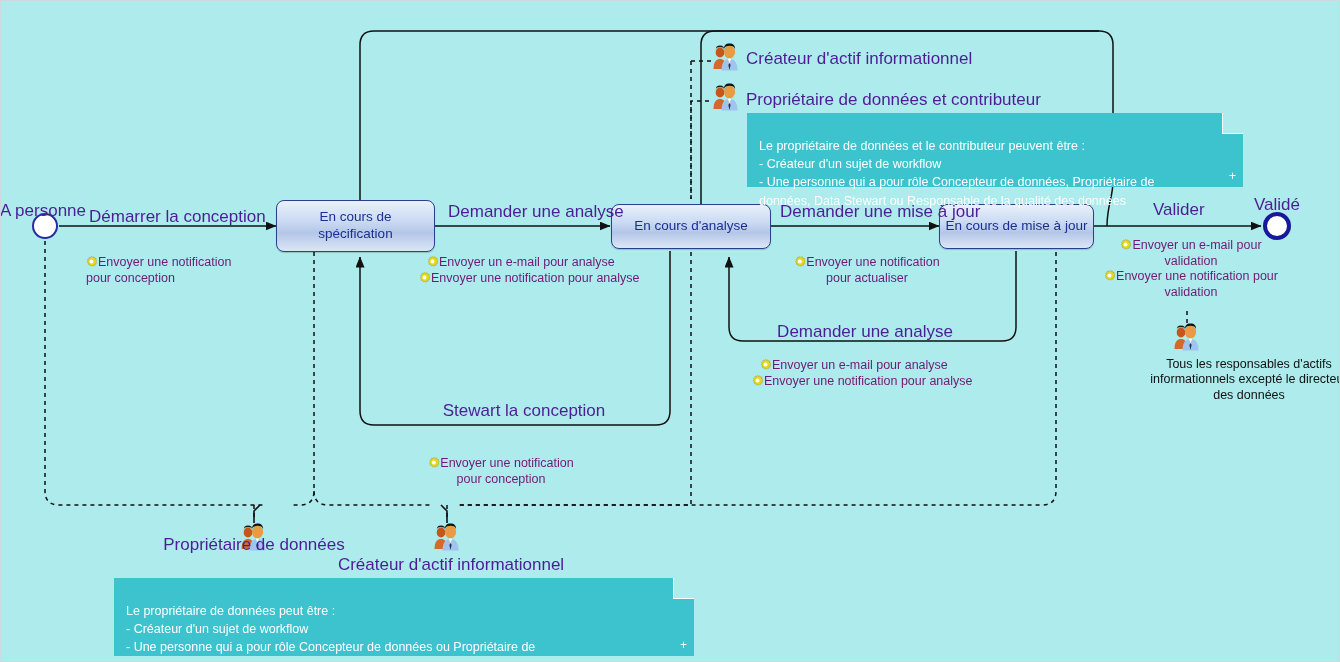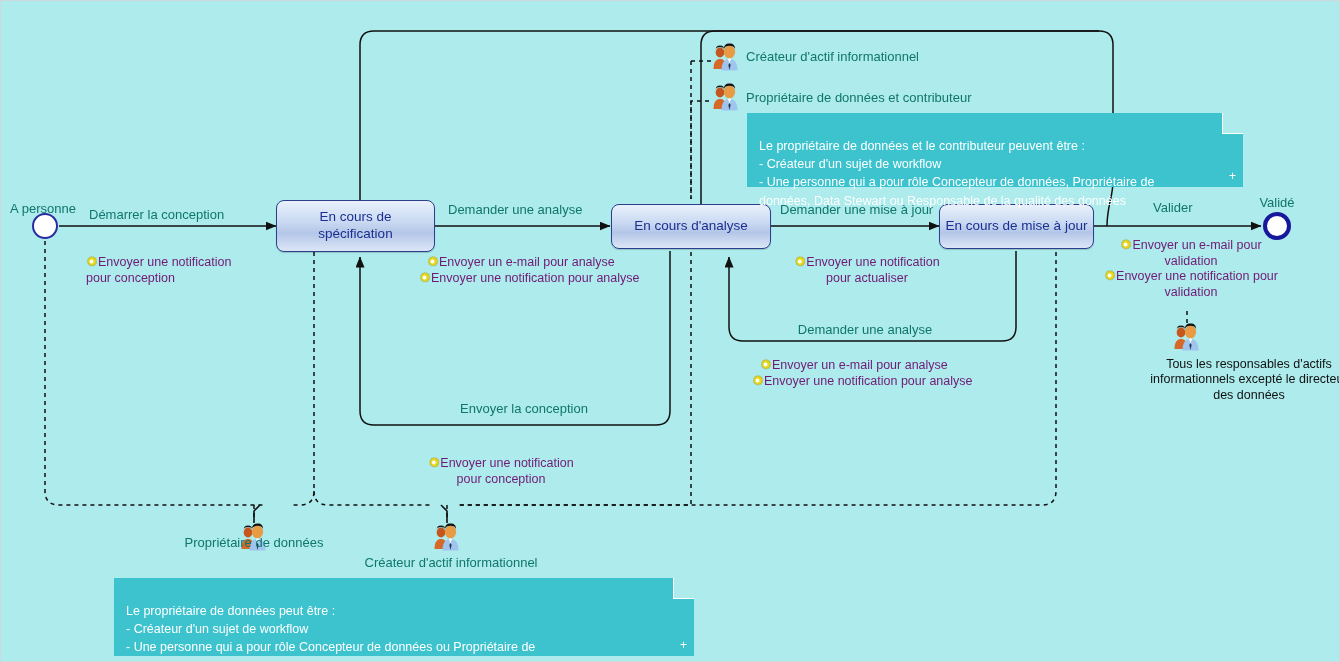--- a/index.html
+++ b/index.html
@@ -48,22 +48,22 @@
     box-sizing: border-box;
     border-radius: 50%;
     background: #ffffff;
   }
   .node-circle.start { border: 2px solid #2b2ba0; }
   .node-circle.end   { border: 4px solid #18189c; }
 
   
   .lbl {
     position: absolute;
-    font-size: 13px;
-    color: #0f766e;
+    font-size: 17px;
+    color: #4c1d95;
     line-height: 1.22;
     white-space: nowrap;
   }
   .lbl.c  { text-align: center; transform: translateX(-50%); }
   .lbl.l  { text-align: left; }
 
   
   .actions {
     position: absolute;
     font-size: 12.5px;
@@ -206,21 +206,21 @@
   <div class="lbl l" style="left:88px; top:206px;">Démarrer la conception</div>
 
   <div class="lbl l" style="left:447px; top:201px;">Demander une analyse</div>
 
   <div class="lbl l" style="left:779px; top:201px;">Demander une mise à jour</div>
 
   <div class="lbl l" style="left:1152px; top:199px;">Valider</div>
 
   <div class="lbl c" style="left:864px; top:321px;">Demander une analyse</div>
 
-  <div class="lbl c" style="left:523px; top:400px;">Envoyer la conception</div>
+  <div class="lbl c" style="left:523px; top:400px;">Stewart la conception</div>
 
   <div class="actions l" style="left:85px; top:254px;">
     <span class="action-row">
       <svg class="gear" viewBox="0 0 20 20">
         <path d="M10 0.5 l2.0 2.0 2.6 -1.1 1.0 2.7 2.8 0.2 -0.6 2.8 2.4 1.5 -2.0 2.0 1.1 2.6 -2.7 1.0 -0.2 2.8 -2.8 -0.6 -1.5 2.4 -2.0 -2.0 -2.6 1.1 -1.0 -2.7 -2.8 -0.2 0.6 -2.8 -2.4 -1.5 2.0 -2.0 -1.1 -2.6 2.7 -1.0 0.2 -2.8 2.8 0.6 z" fill="#E8D81C" stroke="#9a8f00" stroke-width="0.7"></path>
         <circle cx="10" cy="10" r="3.6" fill="#FFFFFF"></circle>
       </svg><span>Envoyer une notification</span>
     </span>
     <span class="action-row"><span>pour conception</span></span>
   </div>

